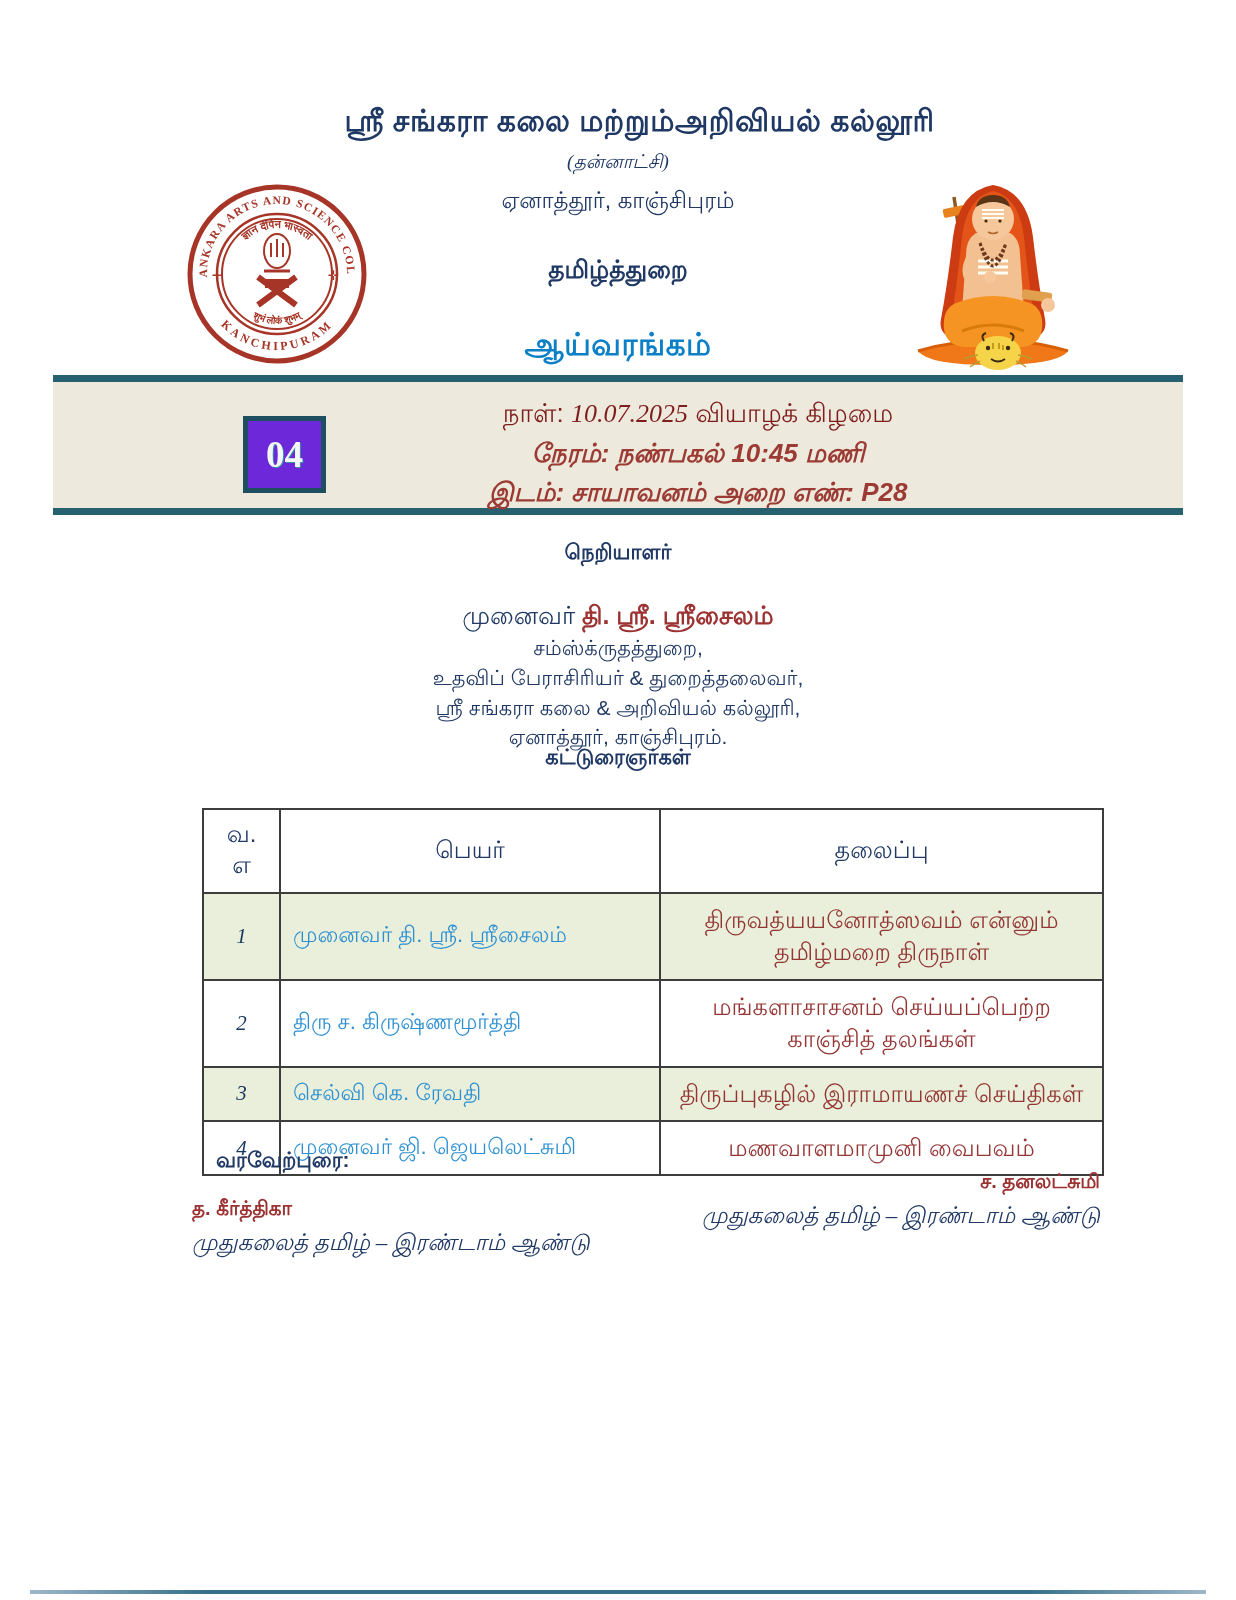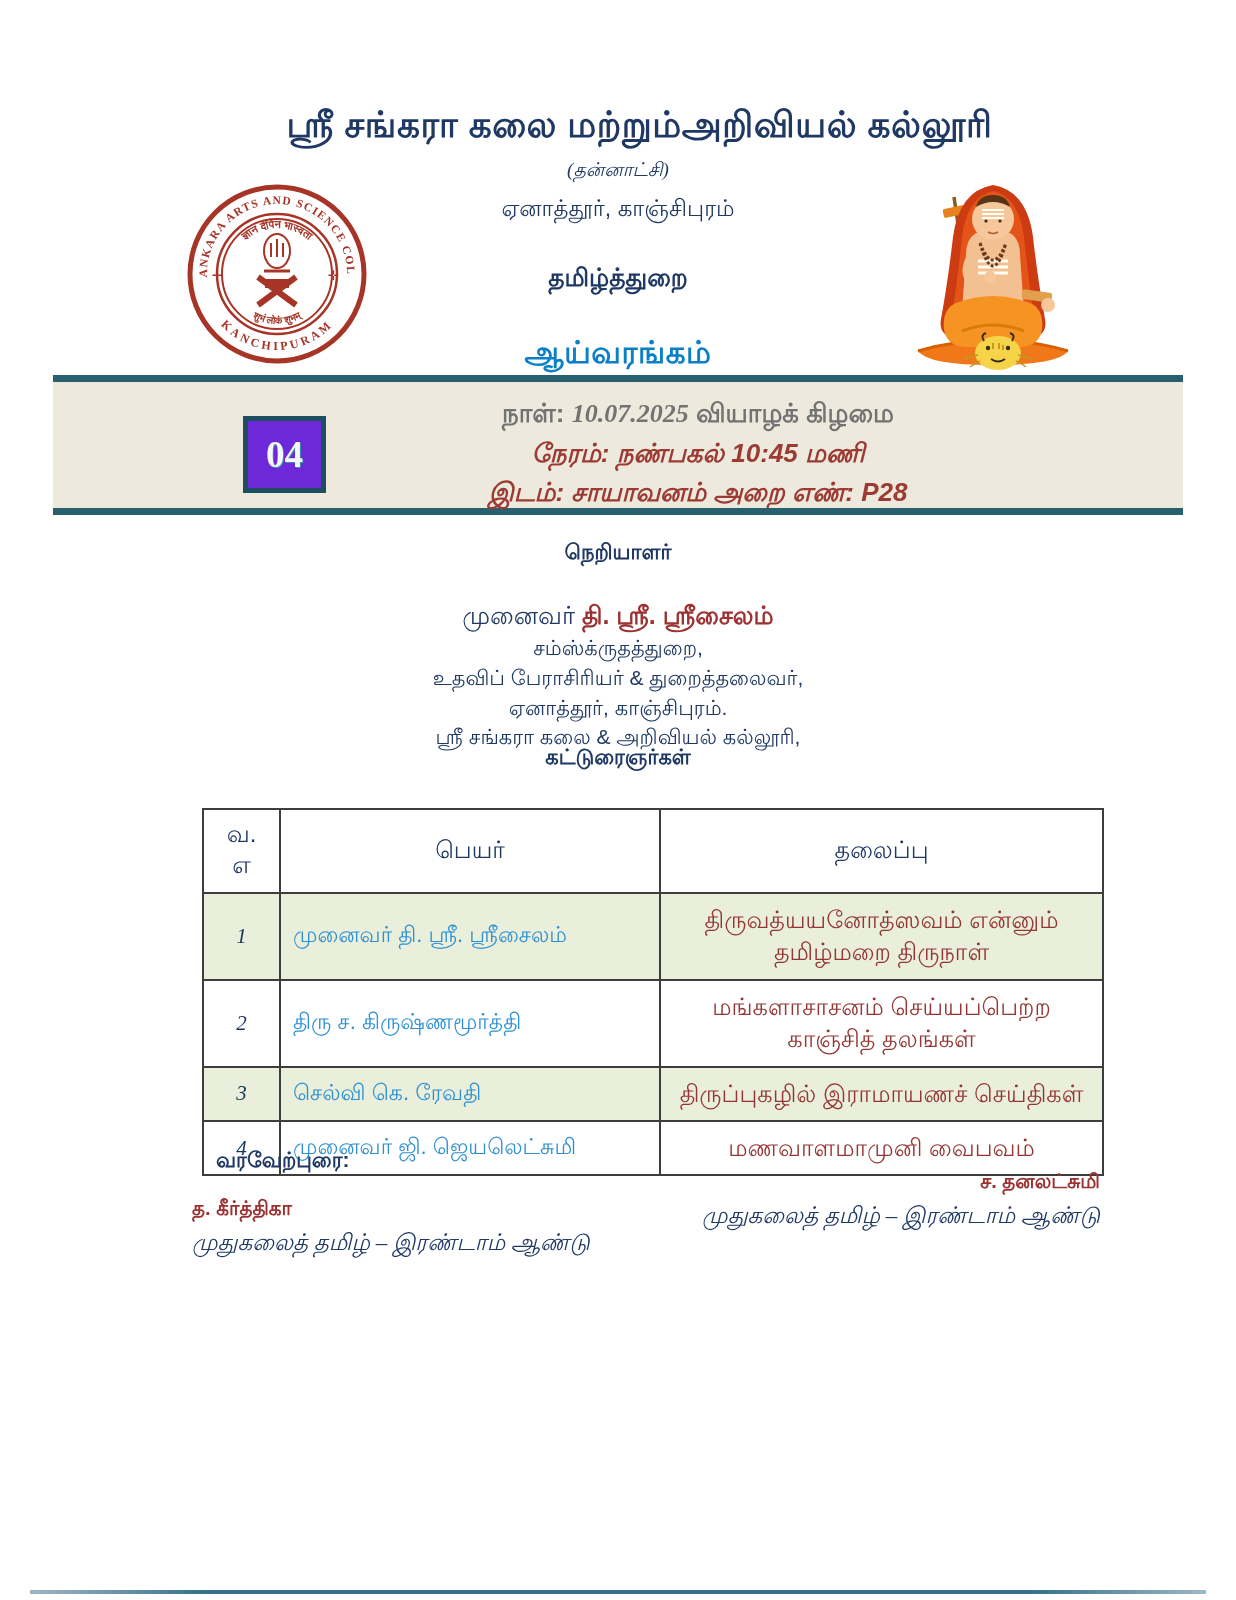--- a/index.html
+++ b/index.html
@@ -4,42 +4,42 @@
 <style>
   * { margin:0; padding:0; box-sizing:border-box; }
   html,body { background:#ffffff; }
   body { font-family:"Liberation Sans", sans-serif; }
   .page {
     position:relative; width:1236px; height:1600px; margin:0 auto;
     background:#ffffff; overflow:hidden;
   }
   
   .masthead { position:absolute; top:104px; left:0; width:100%; text-align:center; }
-  .college-name { font-size:36px; font-weight:bold; color:#1f3864; letter-spacing:.5px;padding-left:43px; }
+  .college-name { font-size:30px; font-weight:bold; color:#1f3864; letter-spacing:.5px;padding-left:43px; }
   .autonomous   { margin-top:9px; font-size:19px; font-style:italic; color:#1f3864;
                   font-family:Liberation Serif, serif; }
   .location     { margin-top:12px; font-size:23px; color:#1f3864; }
   .department   { margin-top:38px; font-size:25px; font-weight:bold; color:#1f3864; }
   .event-title  { margin-top:40px; font-size:31px; font-weight:bold; color:#0c80c6; letter-spacing:.5px; }
   .seal   { position:absolute; top:183px; left:186px; width:182px; height:182px; }
   .saint  { position:absolute; top:163px; left:898px; width:190px; height:212px; }
   
   .banner {
     position:absolute; top:375px; left:53px; right:53px; height:140px;
     background:#edeadd; border-top:7px solid #27616f; border-bottom:7px solid #27616f;
   }
   .num-box {
     position:absolute; top:34px; left:190px; width:83px; height:77px;
     background:#6d28d9; border:5px solid #1e4f60;
     display:flex; align-items:center; justify-content:center;
     color:#f4f7f8; font-family:"Liberation Serif", serif; font-weight:bold; font-size:37px;
     text-shadow:1px 1px 0 #3a91a8;
   }
   .banner-lines { position:absolute; top:12px; left:330px; width:630px; text-align:center; line-height:1.52; }
-  .banner-line1 { font-size:26px; color:#737373; font-weight:bold; }
+  .banner-line1 { font-size:26px; color:#7f1d1d; font-weight:normal; }
   .banner-line1 .date-val { font-family:"Liberation Serif", serif; font-style:italic; }
   .banner-line2, .banner-line3 {
     font-size:26px; color:#9c3a34; font-weight:bold; font-style:italic;
   }
   
   .moderator { position:absolute; top:540px; left:0; width:100%; text-align:center; color:#1f3864; }
   .moderator-heading { font-size:21px; font-weight:bold; }
   .moderator-nameline { margin-top:34px; font-size:25px; color:#1f3864; }
   .moderator-nameline .mod-name { color:#9c3232; font-weight:bold; }
   .moderator-line { font-size:21px; line-height:1.42; }
@@ -178,22 +178,22 @@
       <div class="banner-line2">நேரம்: நண்பகல் 10:45 மணி</div>
       <div class="banner-line3">இடம்: சாயாவனம் அறை எண்: P28</div>
     </div>
   </div>
 
   <div class="moderator">
     <div class="moderator-heading">நெறியாளர்</div>
     <div class="moderator-nameline"><span>முனைவர்</span> <span class="mod-name">தி. ஸ்ரீ. ஸ்ரீசைலம்</span></div>
     <div class="moderator-line">சம்ஸ்க்ருதத்துறை,</div>
     <div class="moderator-line">உதவிப் பேராசிரியர் &amp; துறைத்தலைவர்,</div>
+    <div class="moderator-line">ஸ்ரீ சங்கரா கலை &amp; அறிவியல் கல்லூரி,</div>
     <div class="moderator-line">ஏனாத்தூர், காஞ்சிபுரம்.</div>
-    <div class="moderator-line">ஸ்ரீ சங்கரா கலை &amp; அறிவியல் கல்லூரி,</div>
   </div>
 
   <div class="table-heading">கட்டுரைஞர்கள்</div>
   <table class="papers">
     <colgroup>
         <col class="c-no">
         <col class="c-name">
         <col class="c-title">
       </colgroup>
     <thead>

